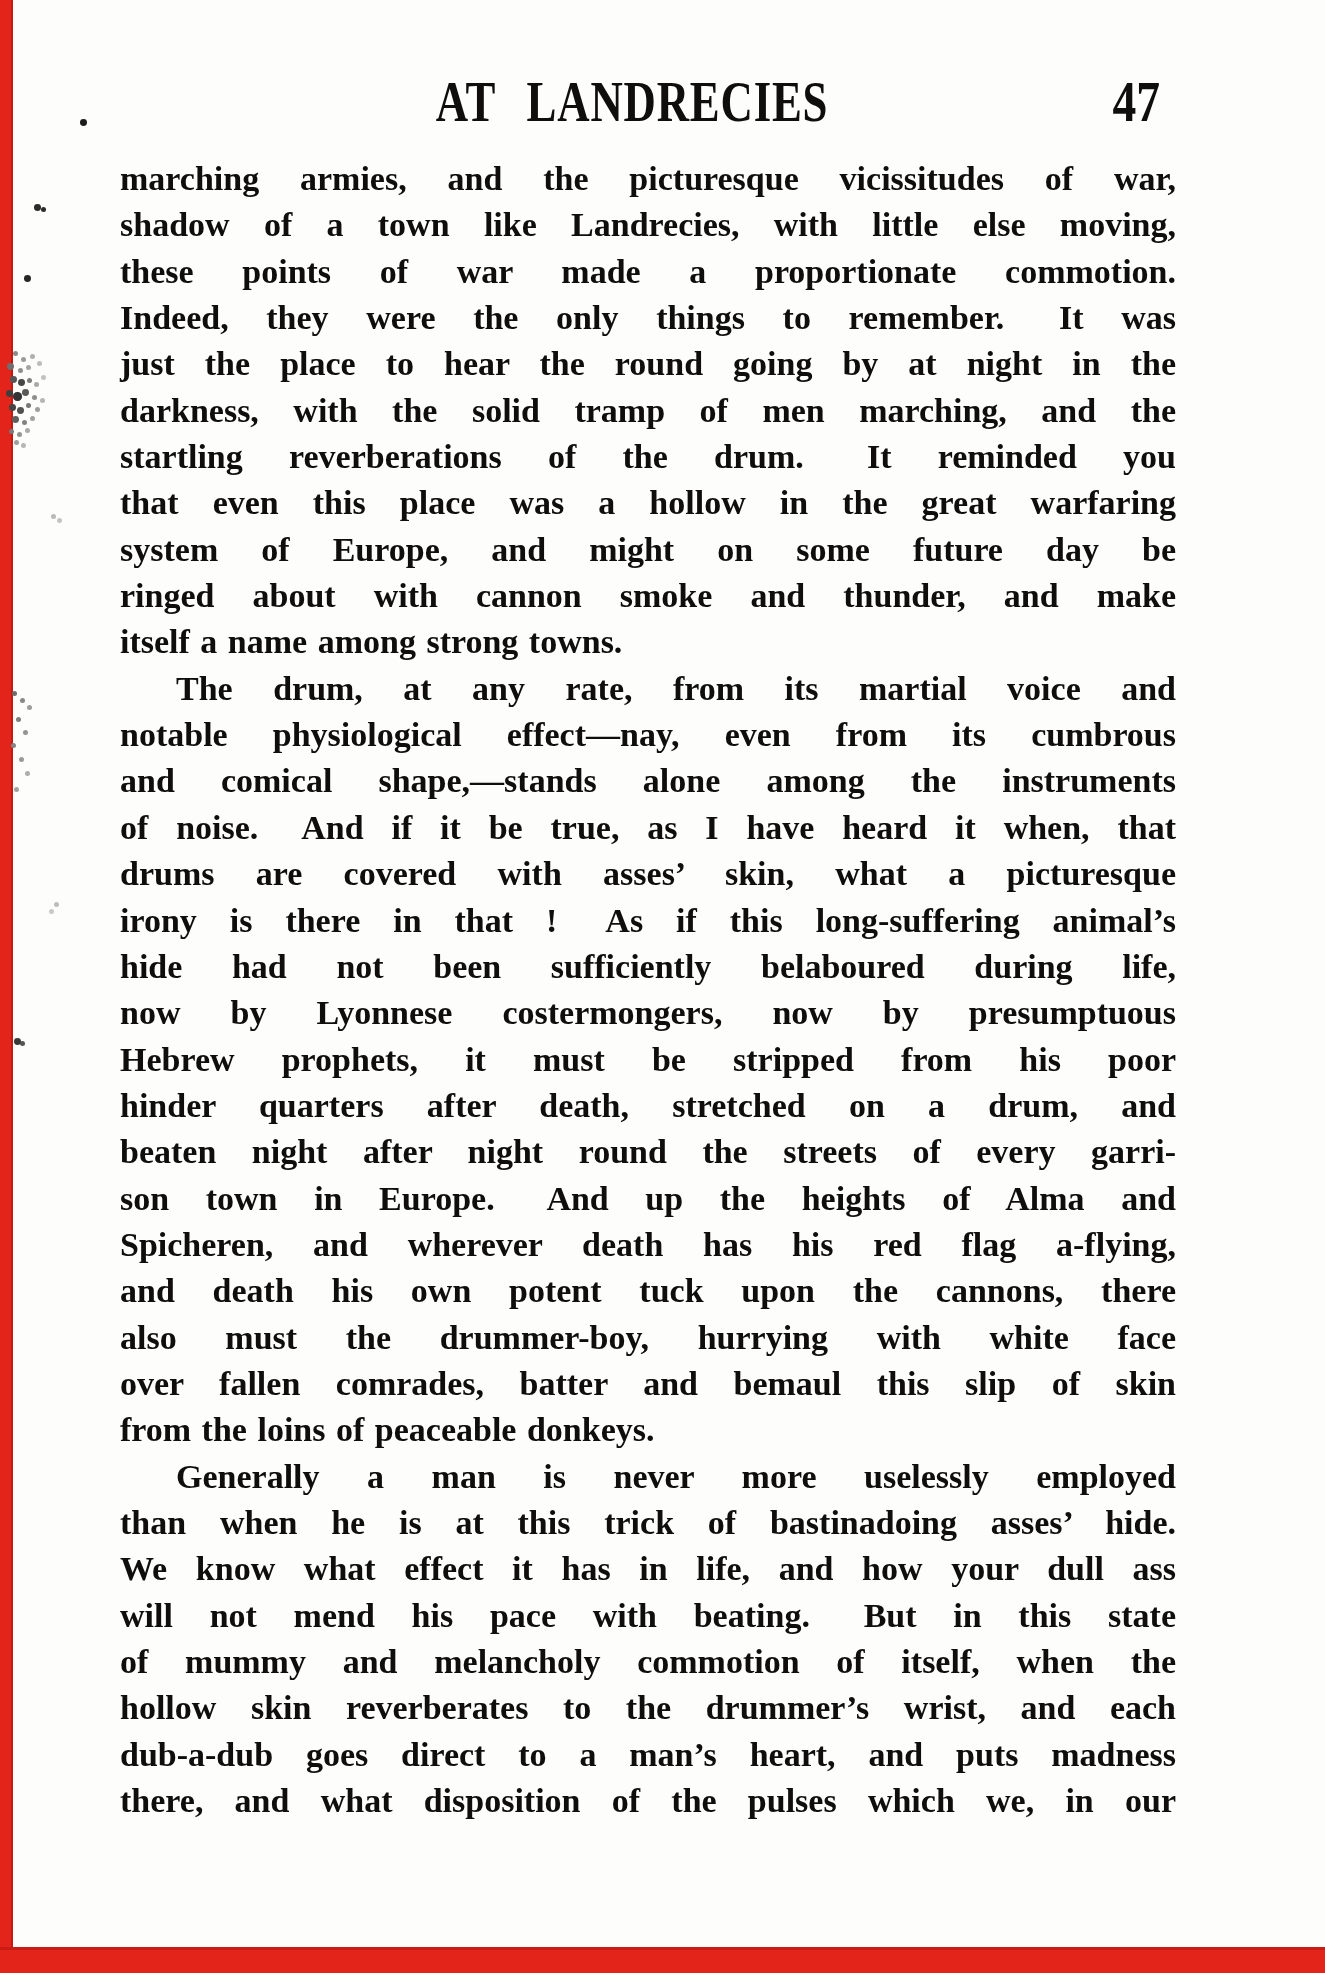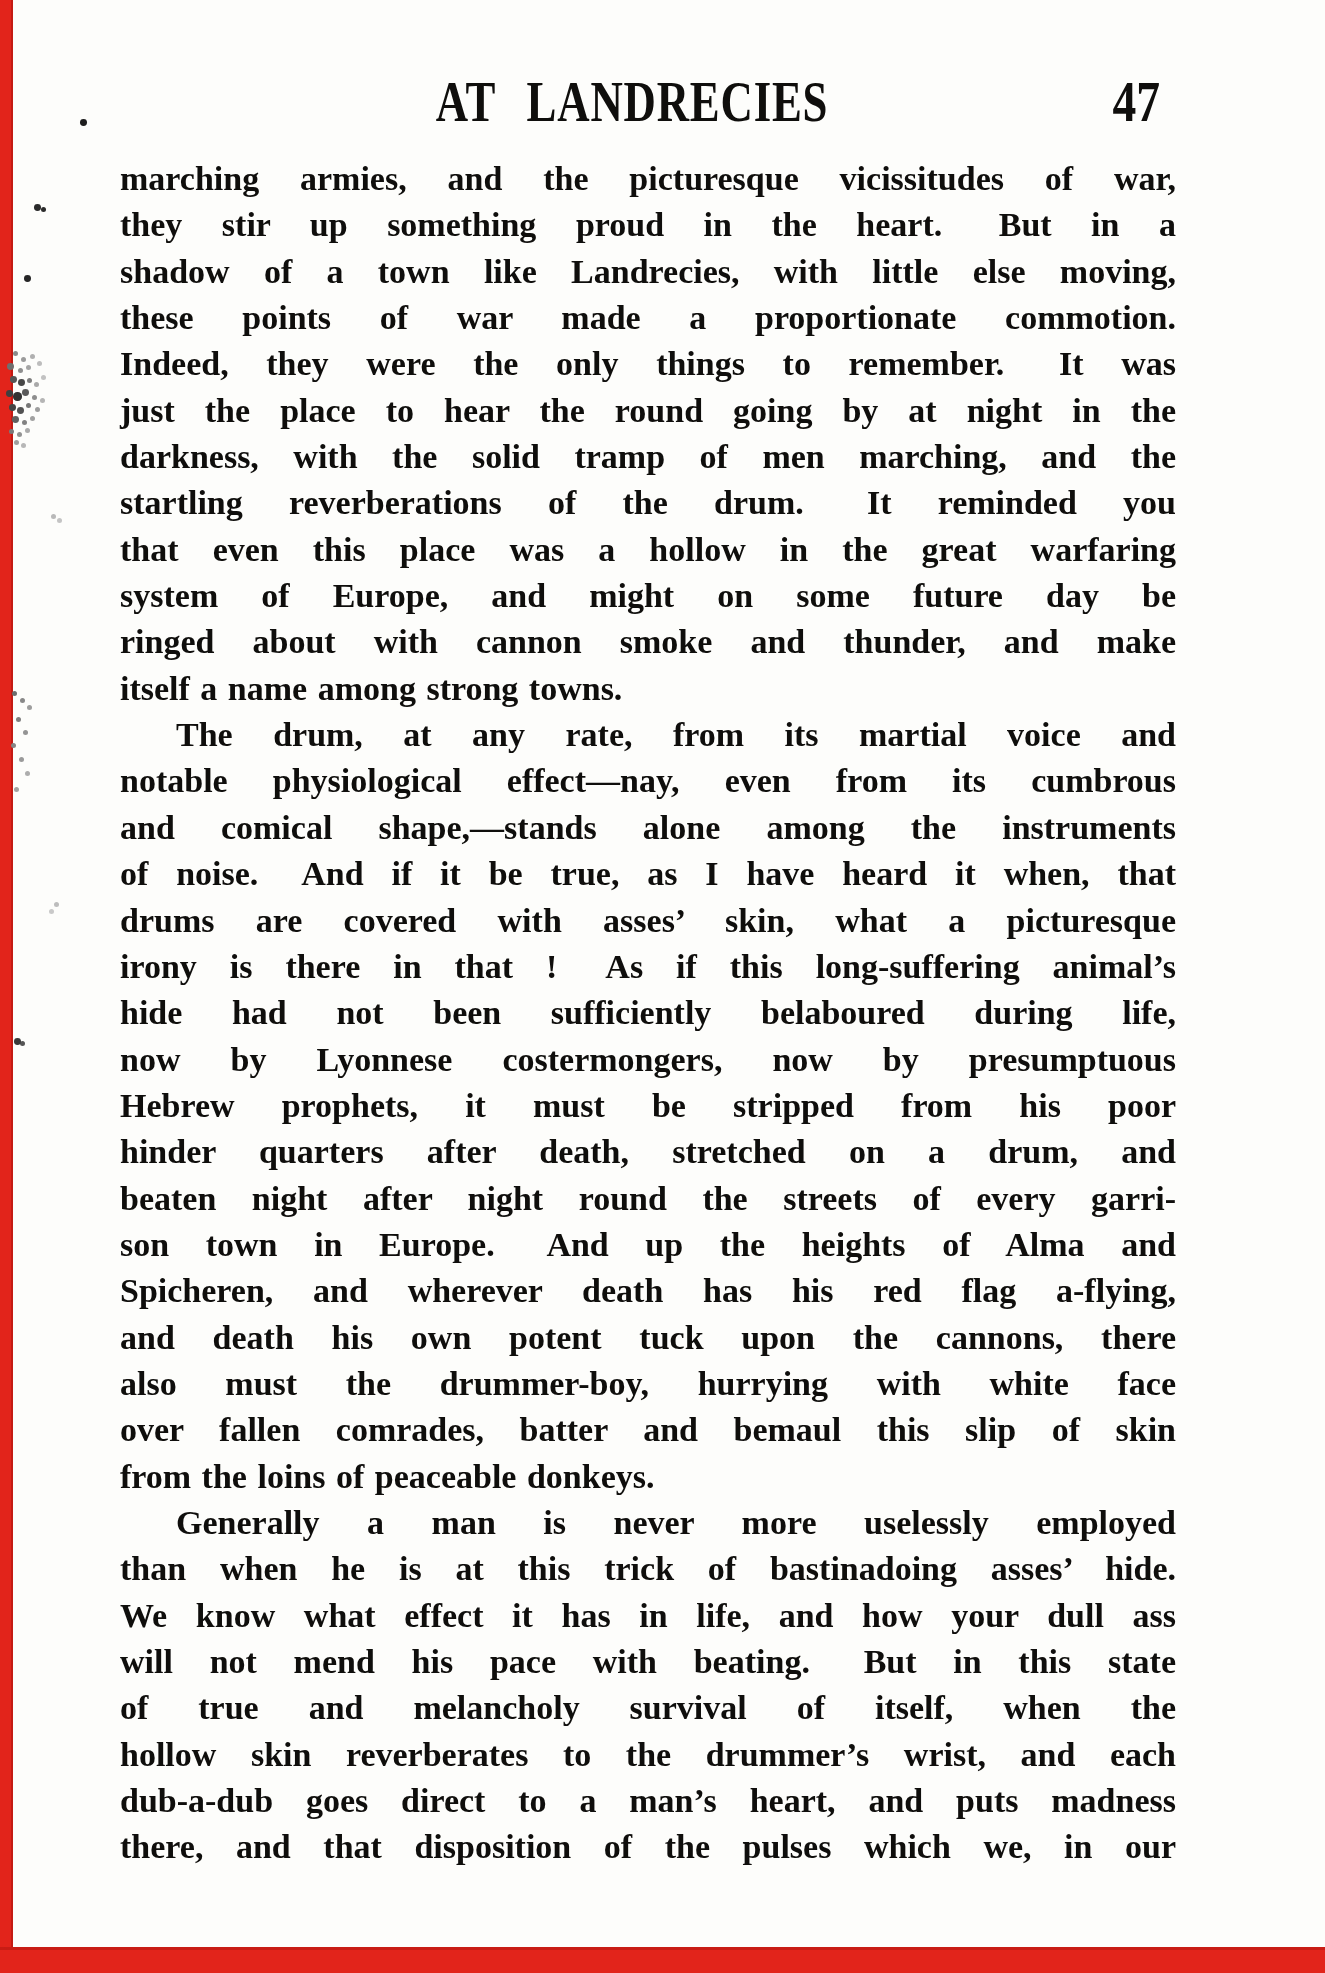--- a/index.html
+++ b/index.html
@@ -75,21 +75,20 @@
   <div class="speck" id="spk-marks"></div>
   <div class="speck" id="spk-cluster"></div>
 
   <div class="header">
     <div class="running-title">AT LANDRECIES</div>
     <div class="page-number">47</div>
   </div>
 
   <div class="text-block" id="text-block">
       <div class="line">marching armies, and the picturesque vicissitudes of war,</div>
-      <div class="line">they stir up something proud in the heart.  But in a</div>
       <div class="line">shadow of a town like Landrecies, with little else moving,</div>
       <div class="line">these points of war made a proportionate commotion.</div>
       <div class="line">Indeed, they were the only things to remember.  It was</div>
       <div class="line">just the place to hear the round going by at night in the</div>
       <div class="line">darkness, with the solid tramp of men marching, and the</div>
       <div class="line">startling reverberations of the drum.  It reminded you</div>
       <div class="line">that even this place was a hollow in the great warfaring</div>
       <div class="line">system of Europe, and might on some future day be</div>
       <div class="line">ringed about with cannon smoke and thunder, and make</div>
       <div class="line para-end">itself a name among strong towns.</div>
@@ -107,18 +106,18 @@
       <div class="line">son town in Europe.  And up the heights of Alma and</div>
       <div class="line">Spicheren, and wherever death has his red flag a-flying,</div>
       <div class="line">and death his own potent tuck upon the cannons, there</div>
       <div class="line">also must the drummer-boy, hurrying with white face</div>
       <div class="line">over fallen comrades, batter and bemaul this slip of skin</div>
       <div class="line para-end">from the loins of peaceable donkeys.</div>
       <div class="line indent">Generally a man is never more uselessly employed</div>
       <div class="line">than when he is at this trick of bastinadoing asses’ hide.</div>
       <div class="line">We know what effect it has in life, and how your dull ass</div>
       <div class="line">will not mend his pace with beating.  But in this state</div>
-      <div class="line">of true and melancholy survival of itself, when the</div>
+      <div class="line">of mummy and melancholy commotion of itself, when the</div>
       <div class="line">hollow skin reverberates to the drummer’s wrist, and each</div>
       <div class="line">dub-a-dub goes direct to a man’s heart, and puts madness</div>
-      <div class="line">there, and that disposition of the pulses which we, in our</div>
+      <div class="line">there, and what disposition of the pulses which we, in our</div>
     </div>
 </div>
 
 </body></html>

